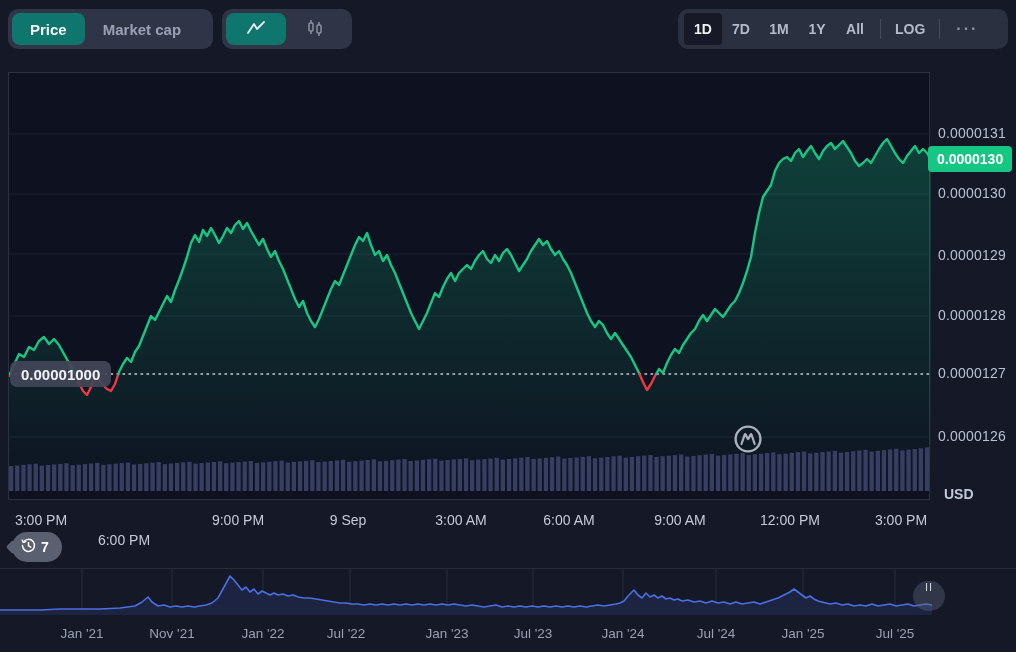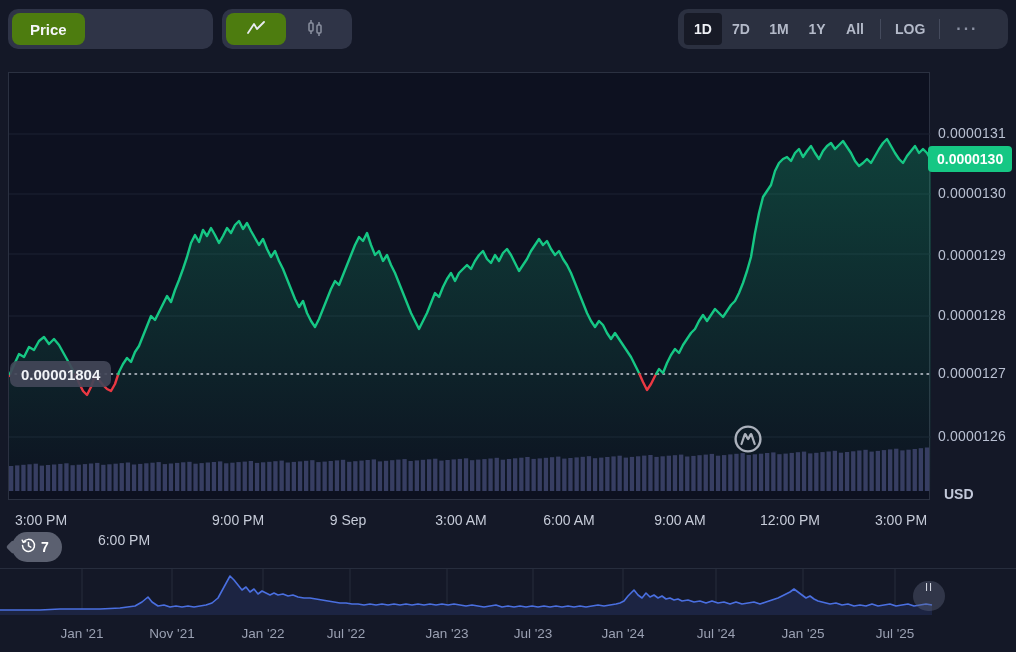--- a/index.html
+++ b/index.html
@@ -2,21 +2,21 @@
 <html><head>
 <meta charset="utf-8">
 <style>
   * { margin:0; padding:0; box-sizing:border-box; }
   html,body { width:1016px; height:652px; overflow:hidden; }
   body { background:#141827; font-family:"Liberation Sans", sans-serif; position:relative; color:#e8eaf1; }
 
   
   .seg-group { position:absolute; top:9px; height:40px; background:#2f3447; border-radius:10px; display:flex; align-items:center; padding:4px; }
   .seg { height:32px; display:flex; align-items:center; justify-content:center; border-radius:8px; cursor:pointer; font-size:15px; font-weight:700; color:#9aa0b4; padding:0 18px; }
-  .seg.active { background:#4d7c0f; color:#f5f6fa; }
+  .seg.active { background:#0f766e; color:#f5f6fa; }
   #grp-metric { left:8px; width:205px; }
   #grp-charttype { left:222px; width:130px; }
   #grp-charttype .seg { padding:0 20px; }
   #grp-timeframe { left:678px; width:330px; background:#2b3040; padding:4px 6px; }
   #grp-timeframe .tf { height:32px; min-width:38px; padding:0 8px; display:flex; align-items:center; justify-content:center; border-radius:4px; font-size:14px; font-weight:700; color:#b4bac9; cursor:pointer; }
   #grp-timeframe .tf.active { background:#171a26; color:#eef0f5; }
   .vdiv { width:1px; height:20px; background:#454b5d; margin:0 6px; }
   .dots { color:#8b91a3; font-size:16px; letter-spacing:2px; font-weight:700; cursor:pointer; padding:0 10px; }
 
   
@@ -46,20 +46,23 @@
   #nav-svg { position:absolute; left:0; top:568px; }
   .navlabel { position:absolute; top:633px; transform:translate(-50%,-50%); font-size:13.5px; color:#9aa0b2; white-space:nowrap; }
   #nav-handle { position:absolute; left:913px; top:581px; width:32px; height:30px; border-radius:15px; background:rgba(96,104,128,.38); display:flex; align-items:flex-start; justify-content:center; font-size:11px; font-weight:400; color:#d5d9e3; letter-spacing:1px; cursor:ew-resize; }
 </style>
 </head>
 <body>
 
 <div class="seg-group" id="grp-metric">
   <div class="seg active">
       <span>Price</span>
+    </div>
+  <div class="seg">
+      <span>Market cap</span>
     </div>
 </div>
 
 <div class="seg-group" id="grp-charttype">
   <div class="seg active">
     <span>
       <svg width="20" height="16" viewBox="0 0 20 16">
           <polyline points="2,13 8,4 11,9 18,2" fill="none" stroke="#e9ebf2" stroke-width="1.8" stroke-linecap="round" stroke-linejoin="round"></polyline>
         </svg>
     </span>
@@ -284,21 +287,21 @@
     <div class="ylabel" style="top: 255px;">0.0000129</div>
     <div class="ylabel" style="top: 315px;">0.0000128</div>
     <div class="ylabel" style="top: 373px;">0.0000127</div>
     <div class="ylabel" style="top: 436px;">0.0000126</div>
   </div>
 <div id="usd-label">USD</div>
 <div id="price-badge">
     <span>0.0000130</span>
   </div>
 <div id="open-pill">
-    <span>0.00001804</span>
+    <span>0.00001000</span>
   </div>
 <div id="x-axis">
     <div class="xlabel" style="left: 41px;">3:00 PM</div>
     <div class="xlabel" style="left: 124px; margin-top: 20px;">6:00 PM</div>
     <div class="xlabel" style="left: 238px;">9:00 PM</div>
     <div class="xlabel" style="left: 348px;">9 Sep</div>
     <div class="xlabel" style="left: 461px;">3:00 AM</div>
     <div class="xlabel" style="left: 569px;">6:00 AM</div>
     <div class="xlabel" style="left: 680px;">9:00 AM</div>
     <div class="xlabel" style="left: 790px;">12:00 PM</div>

